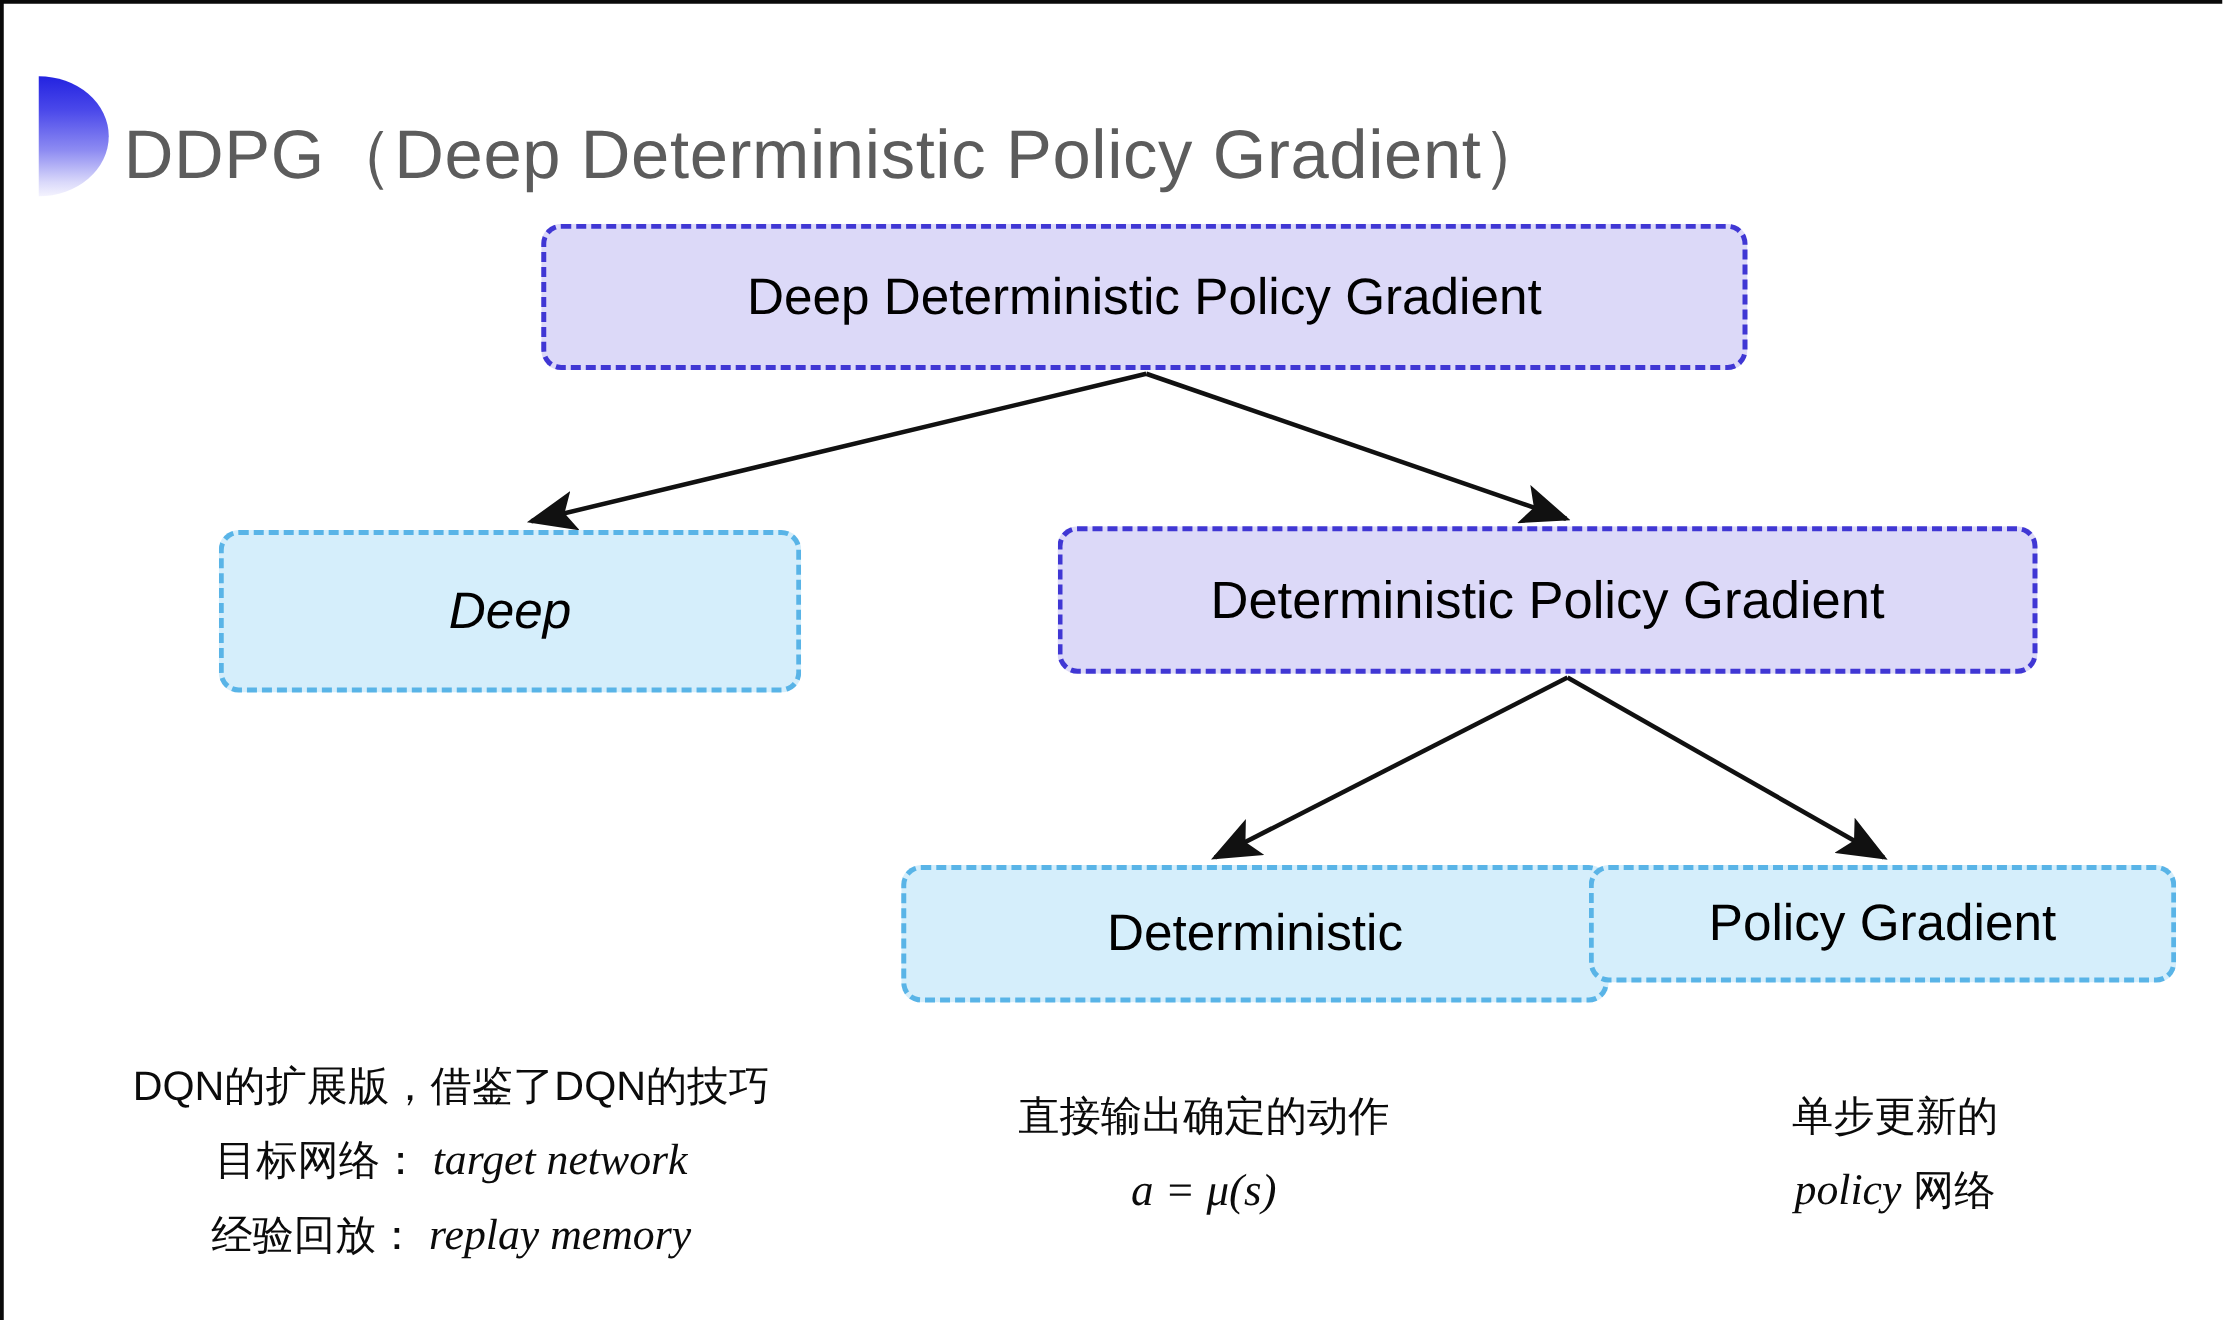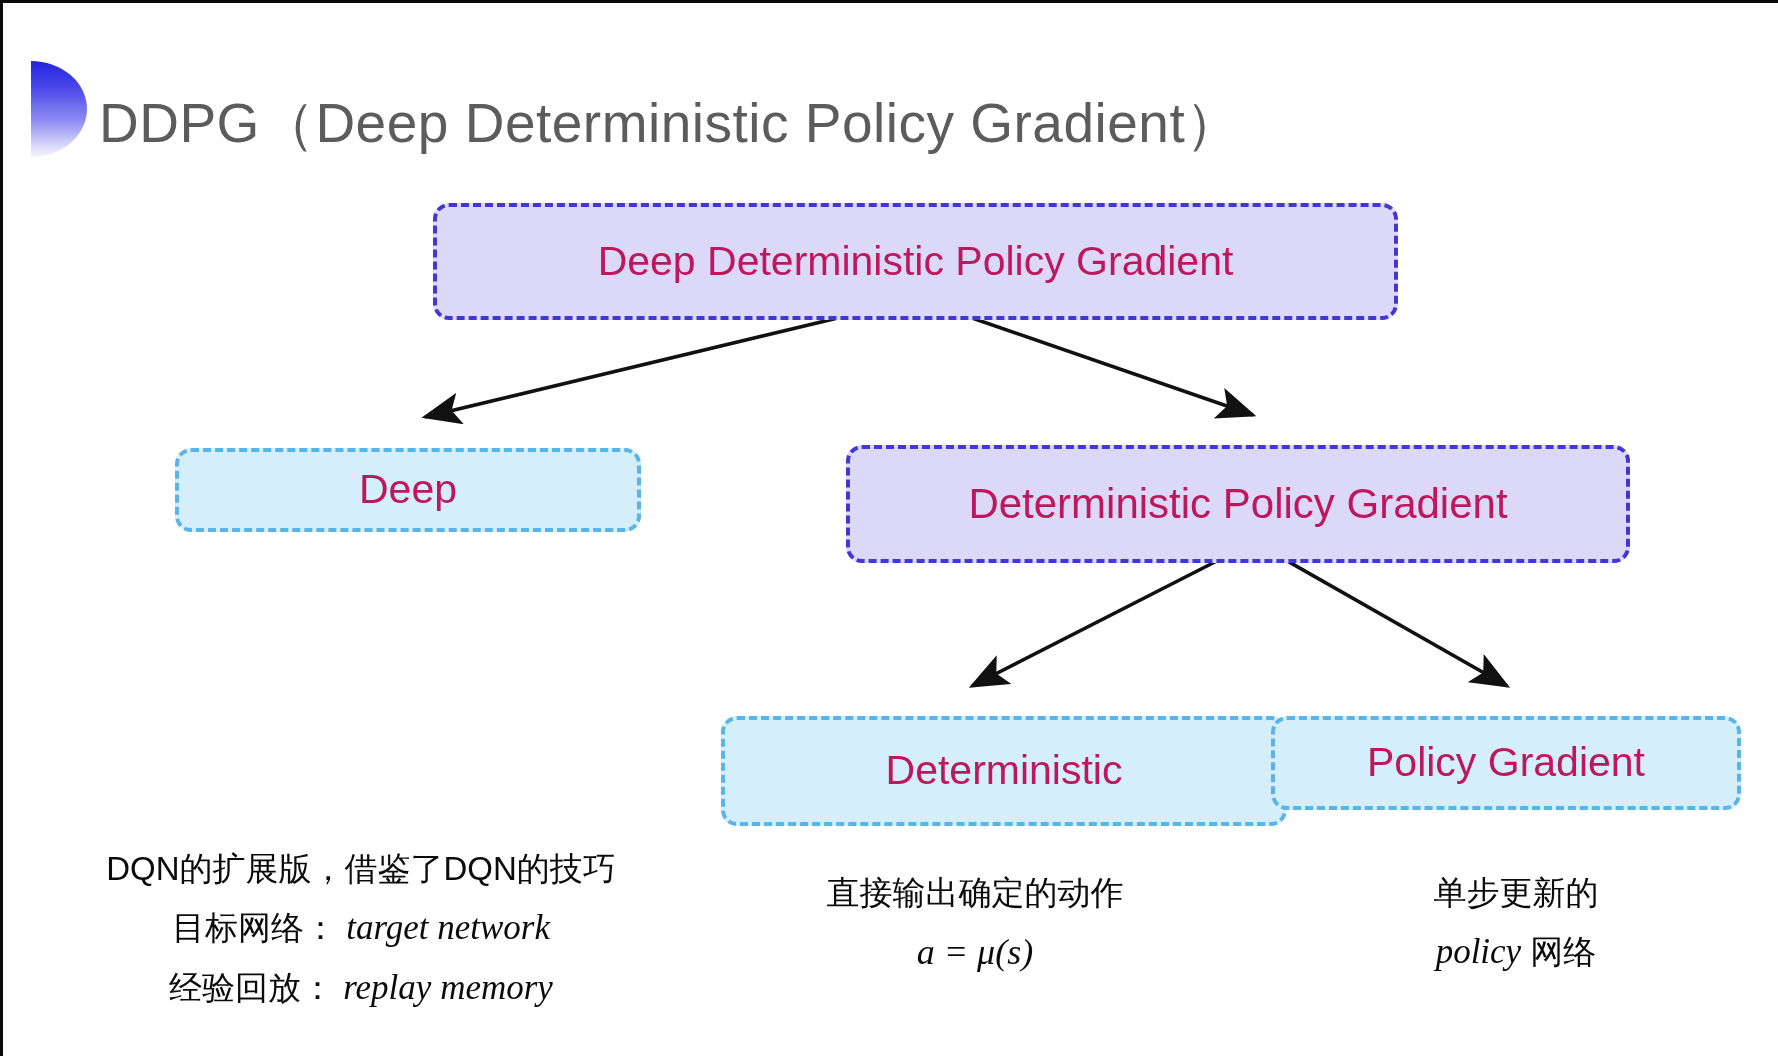--- a/index.html
+++ b/index.html
@@ -45,36 +45,35 @@
 
   
   .node {
     position: absolute;
     box-sizing: border-box;
     display: flex;
     align-items: center;
     justify-content: center;
     text-align: center;
     border-radius: 16px;
-    color: #be185d;
+    color: #000000;
     font-weight: 400;
     line-height: 1.1;
-    margin-top: 24px;
   }
   .node.purple {
     background: #dcd9f8;
     border: 4px dashed #4037d4;
   }
   .node.blue {
     background: #d5eefb;
     border: 4px dashed #59b4e7;
   }
 
   #node-root       { left: 430px;  top: 176px; width: 965px; height: 117px; font-size: 41px; }
-  #node-deep       { left: 172px;  top: 421px; width: 466px; height: 84px; font-size: 41px; }
+  #node-deep       { left: 172px;  top: 421px; width: 466px; height: 130px; font-size: 41px; font-style: italic; }
   #node-dpg        { left: 843px;  top: 418px; width: 784px; height: 118px; font-size: 42px; }
   #node-determ     { left: 718px;  top: 689px; width: 566px; height: 110px; font-size: 41px; }
   #node-pg         { left: 1268px; top: 689px; width: 470px; height: 94px; font-size: 41px; }
 
   
   #arrows {
     position: absolute;
     left: 0;
     top: 0;
     width: 1778px;
@@ -98,21 +97,21 @@
   .annotation .formula {
     font-family: "Liberation Serif", serif;
     font-style: italic;
     font-size: 36px;
   }
 
   #anno-deep      { left: 148px;  top: 838px; text-align: center; }
   #anno-deep .r1  { text-align: center; }
   #anno-deep .r2, #anno-deep .r3 { text-align: center; }
 
-  #anno-determ    { left: 840px;  top: 862px; text-align: center; margin-left: 12px; }
+  #anno-determ    { left: 840px;  top: 862px; text-align: center; }
   #anno-pg        { left: 1400px; top: 862px; text-align: center; margin-left: 13px; }
 
   .anno-line { display: block; }
 </style>
 </head>
 <body>
 
 <div id="slide">
 
   <div id="title-bullet"></div>

